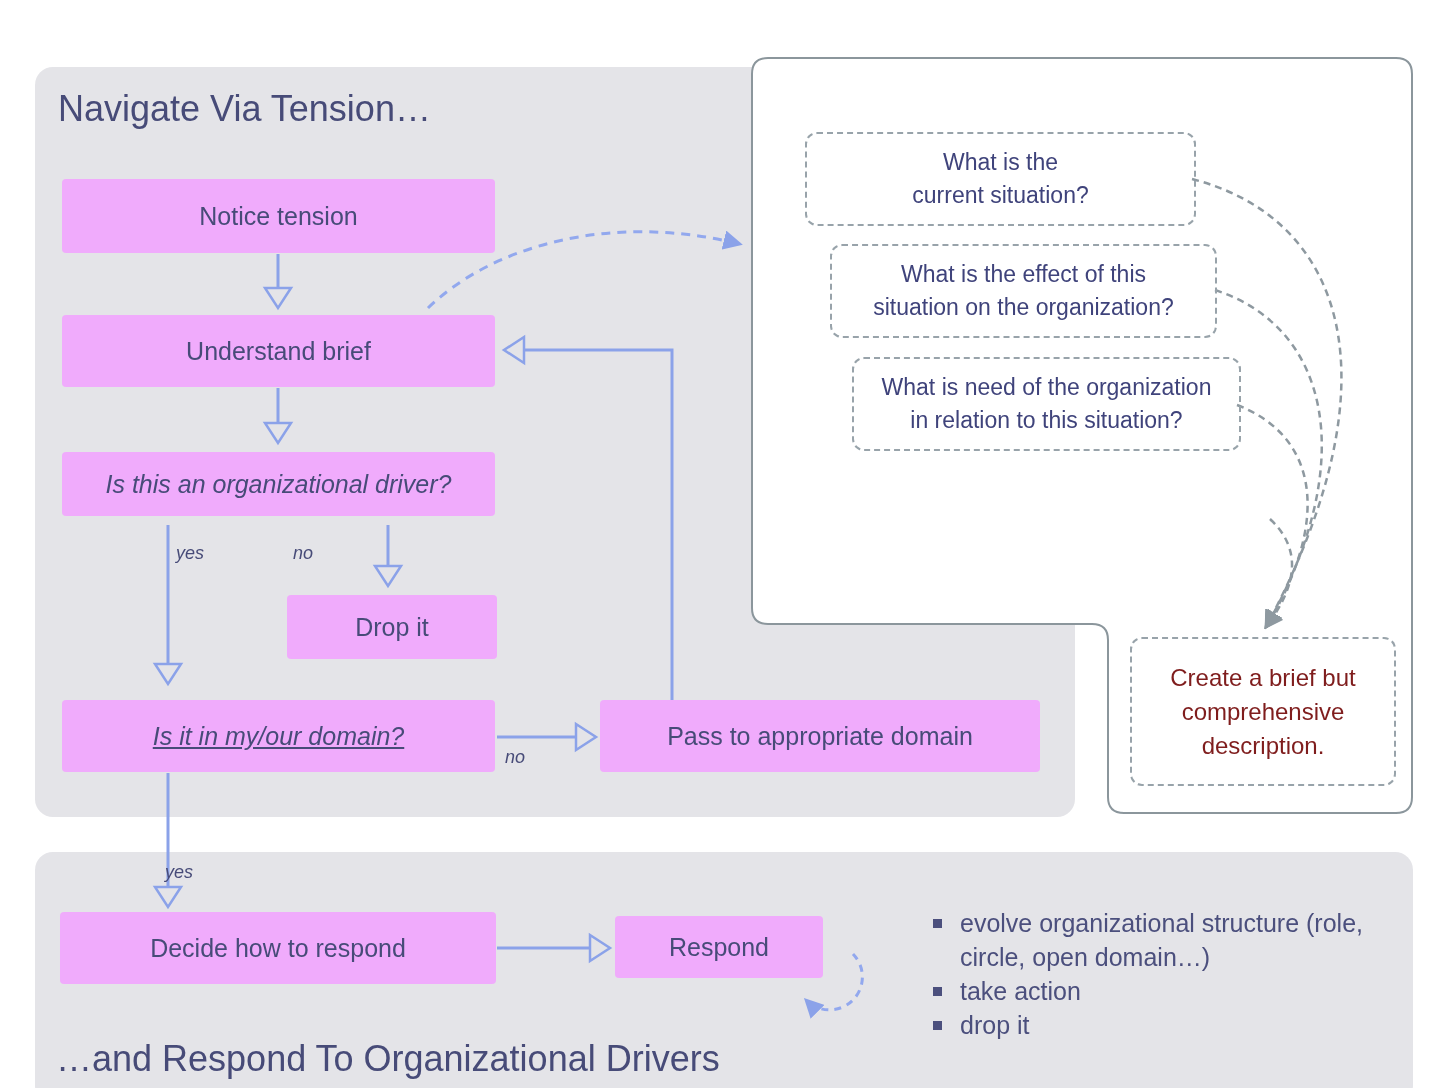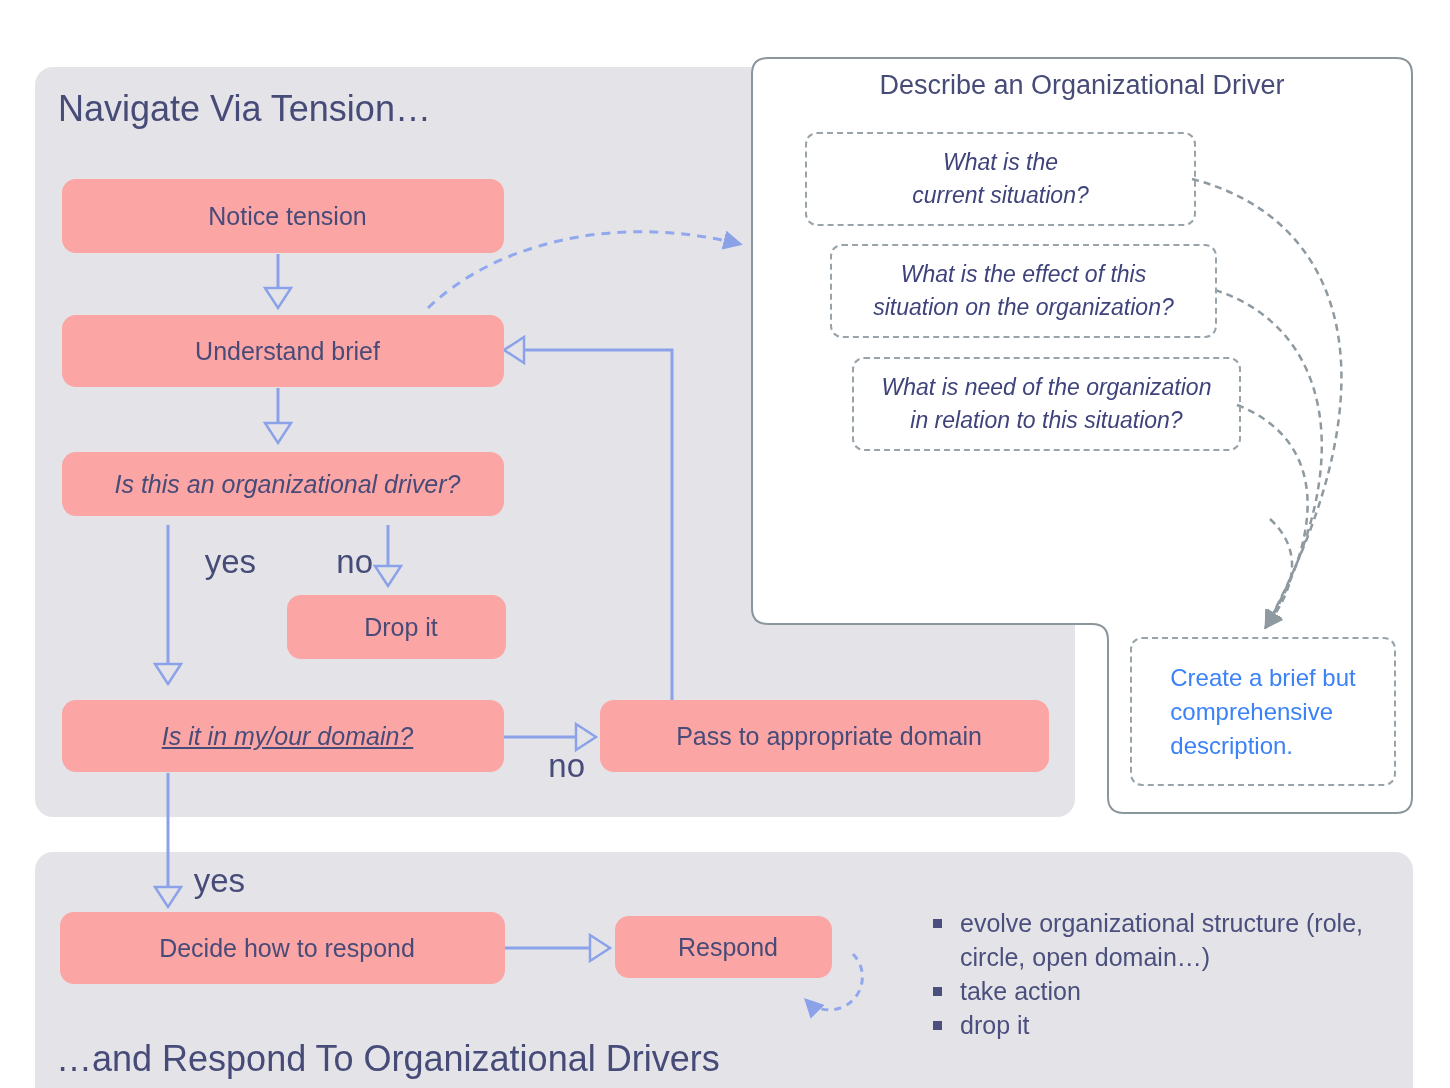--- a/index.html
+++ b/index.html
@@ -2,53 +2,53 @@
 <html><head>
 <meta charset="utf-8">
 <style>
   html,body{margin:0;padding:0;background:#ffffff;}
   #stage{position:relative;width:1450px;height:1088px;overflow:hidden;
          font-family:"Liberation Sans","DejaVu Sans",sans-serif;color:#474b78;margin-top:42px;}
   .panel{position:absolute;background:#e4e4e8;border-radius:18px;}
   #panel-nav{left:35px;top:25px;width:1040px;height:750px;}
   #panel-respond{left:35px;top:810px;width:1378px;height:252px;}
   #wires{position:absolute;left:0;top:0;z-index:1;}
-  .node{position:absolute;z-index:2;background:#fca5a5;border-radius:14px;
+  .node{position:absolute;z-index:2;background:#f0abfc;border-radius:4px;
         display:flex;align-items:center;justify-content:center;text-align:center;
-        font-size:25px;color:#474b78;padding-left:9px;}
+        font-size:25px;color:#474b78;}
   .italic{font-style:italic;}
   #node-notice{left:62px;top:137px;width:433px;height:74px;}
   #node-understand{left:62px;top:273px;width:433px;height:72px;}
   #node-isorg{left:62px;top:410px;width:433px;height:64px;}
   #node-drop{left:287px;top:553px;width:210px;height:64px;}
   #node-isdomain{left:62px;top:658px;width:433px;height:72px;text-decoration:underline;}
   #node-pass{left:600px;top:658px;width:440px;height:72px;}
   #node-decide{left:60px;top:870px;width:436px;height:72px;}
   #node-respond{left:615px;top:874px;width:208px;height:62px;}
   .big-title{position:absolute;z-index:2;font-size:36px;color:#474b78;}
   #title-nav{left:58px;top:46px;}
   #title-respond{left:56px;top:996px;}
   #title-describe{position:absolute;z-index:2;left:752px;top:28px;width:660px;
                   text-align:center;font-size:27px;color:#474b78;}
-  .lbl{position:absolute;z-index:2;font-size:33px;color:#474b78;width:80px;text-align:right;}
+  .lbl{position:absolute;z-index:2;font-size:18px;color:#474b78;width:80px;text-align:left;font-style:italic;}
   #lbl-yes-org{left:176px;top:501px;}
   #lbl-no-org{left:293px;top:501px;}
   #lbl-no-domain{left:505px;top:705px;}
   #lbl-yes-domain{left:165px;top:820px;}
   .qbox{position:absolute;z-index:2;border:2px dashed #98a3aa;border-radius:12px;
         display:flex;align-items:center;justify-content:center;text-align:center;
-        font-style:italic;font-size:23px;line-height:33px;color:#3f437b;white-space:pre-line;}
+        font-size:23px;line-height:33px;color:#3f437b;white-space:pre-line;}
   #q1{left:805px;top:90px;width:387px;height:90px;}
   #q2{left:830px;top:202px;width:383px;height:90px;}
   #q3{left:852px;top:315px;width:385px;height:90px;}
   #q4{left:887px;top:428px;width:383px;height:92px;}
   #create-note{position:absolute;z-index:2;left:1130px;top:595px;width:262px;height:145px;
         border:2px dashed #98a3aa;border-radius:12px;display:flex;align-items:center;
-        justify-content:center;font-size:24px;line-height:34px;
-        color:#3b82f6;white-space:pre-line;}
+        justify-content:center;text-align:center;font-size:24px;line-height:34px;
+        color:#7f1d1d;white-space:pre-line;}
   #bullets{position:absolute;z-index:2;left:930px;top:864px;width:480px;
            margin:0;padding:0;list-style:none;font-size:25px;line-height:34px;color:#4b4f7d;}
   #bullets li{position:relative;padding-left:30px;}
   #bullets li::before{content:"";position:absolute;left:3px;top:13px;width:9px;height:9px;
            background:#4b4f7d;}
 </style>
 </head>
 <body>
 
 <div id="stage">
@@ -108,21 +108,20 @@
   <div class="node italic" id="node-isorg">Is this an organizational driver?</div>
   <div class="node" id="node-drop">Drop it</div>
   <div class="node italic" id="node-isdomain">Is it in my/our domain?</div>
   <div class="node" id="node-pass">Pass to appropriate domain</div>
 
   <div class="lbl" id="lbl-yes-org">yes</div>
   <div class="lbl" id="lbl-no-org">no</div>
   <div class="lbl" id="lbl-no-domain">no</div>
   <div class="lbl" id="lbl-yes-domain">yes</div>
 
-  <div id="title-describe">Describe an Organizational Driver</div>
   <div class="qbox" id="q1">What is the
 current situation?</div>
   <div class="qbox" id="q2">What is the effect of this
 situation on the organization?</div>
   <div class="qbox" id="q3">What is need of the organization
 in relation to this situation?</div>
   <div id="create-note">Create a brief but
 comprehensive
 description.</div>
 

